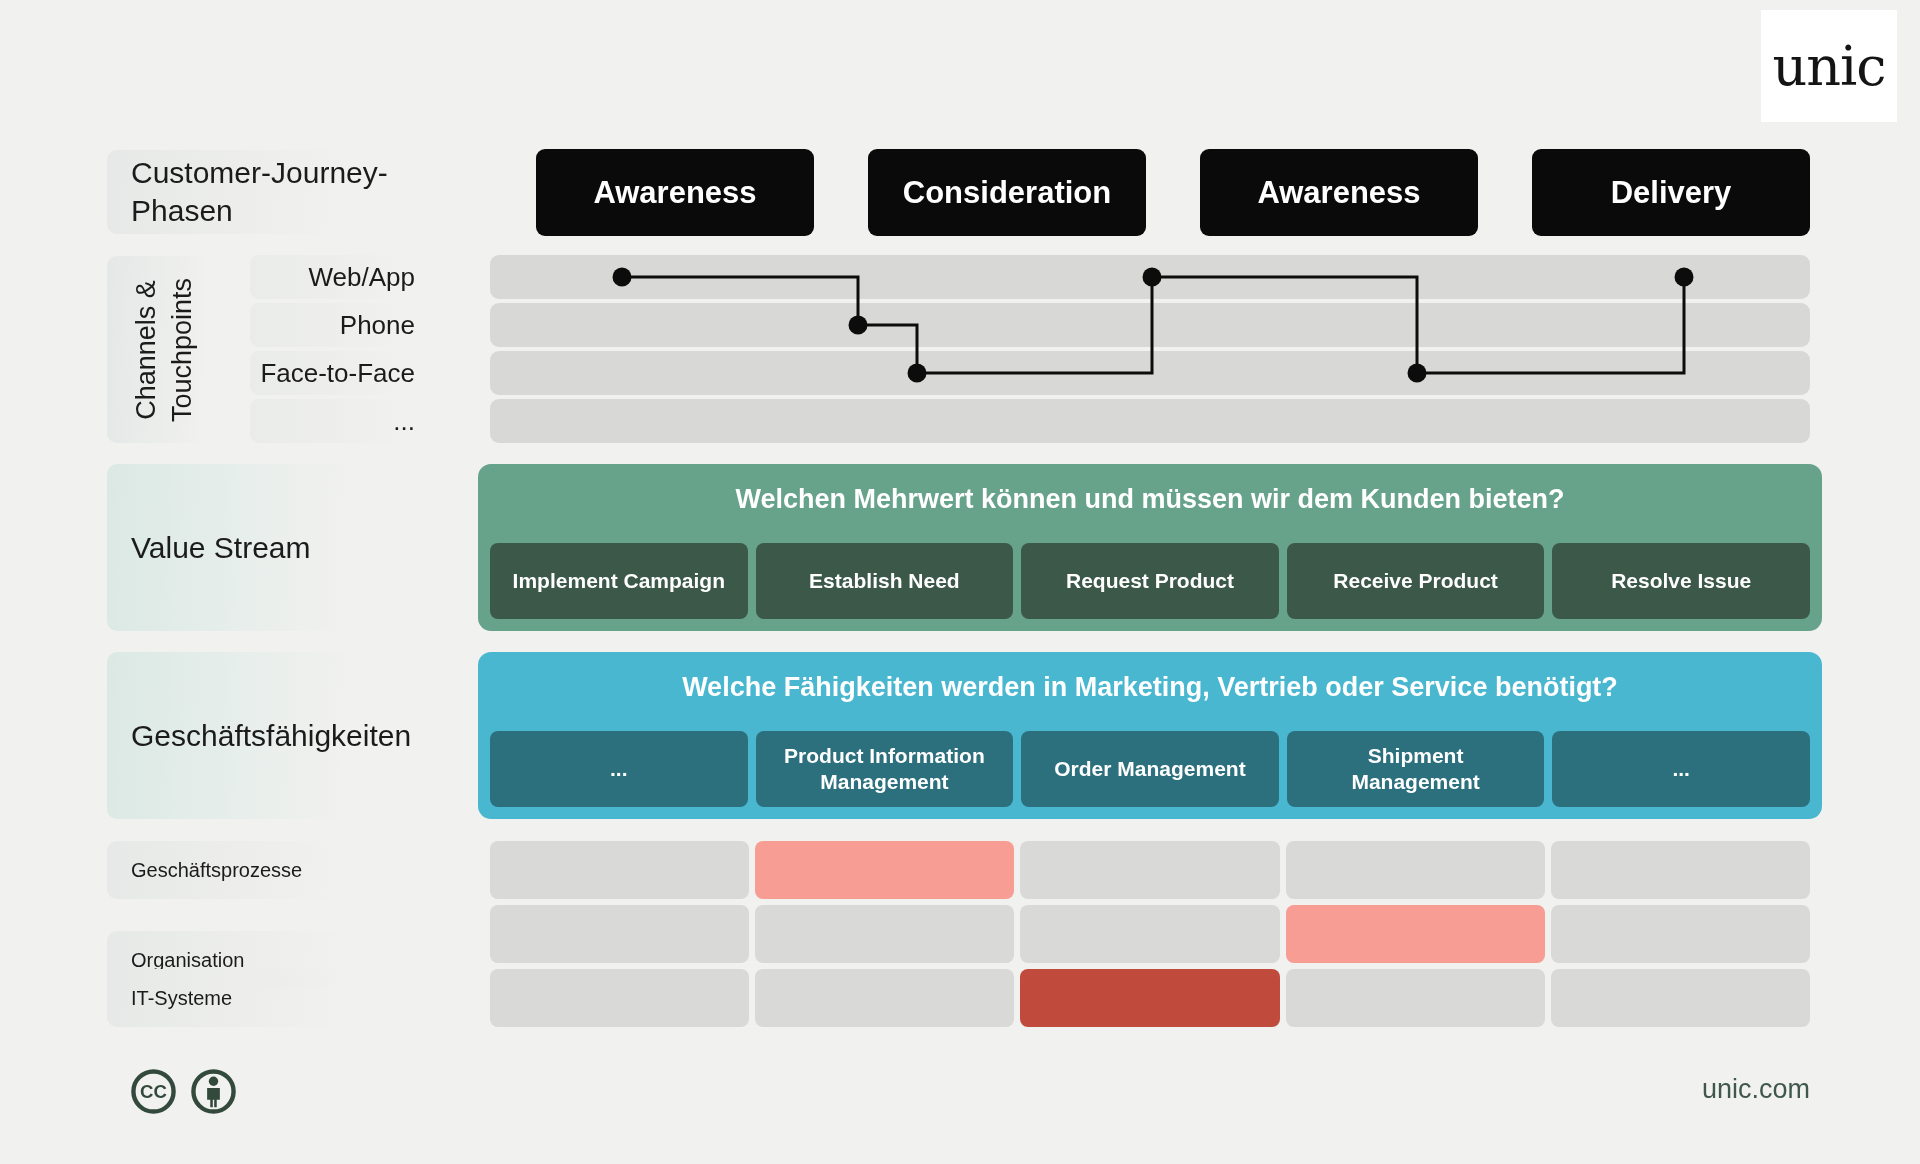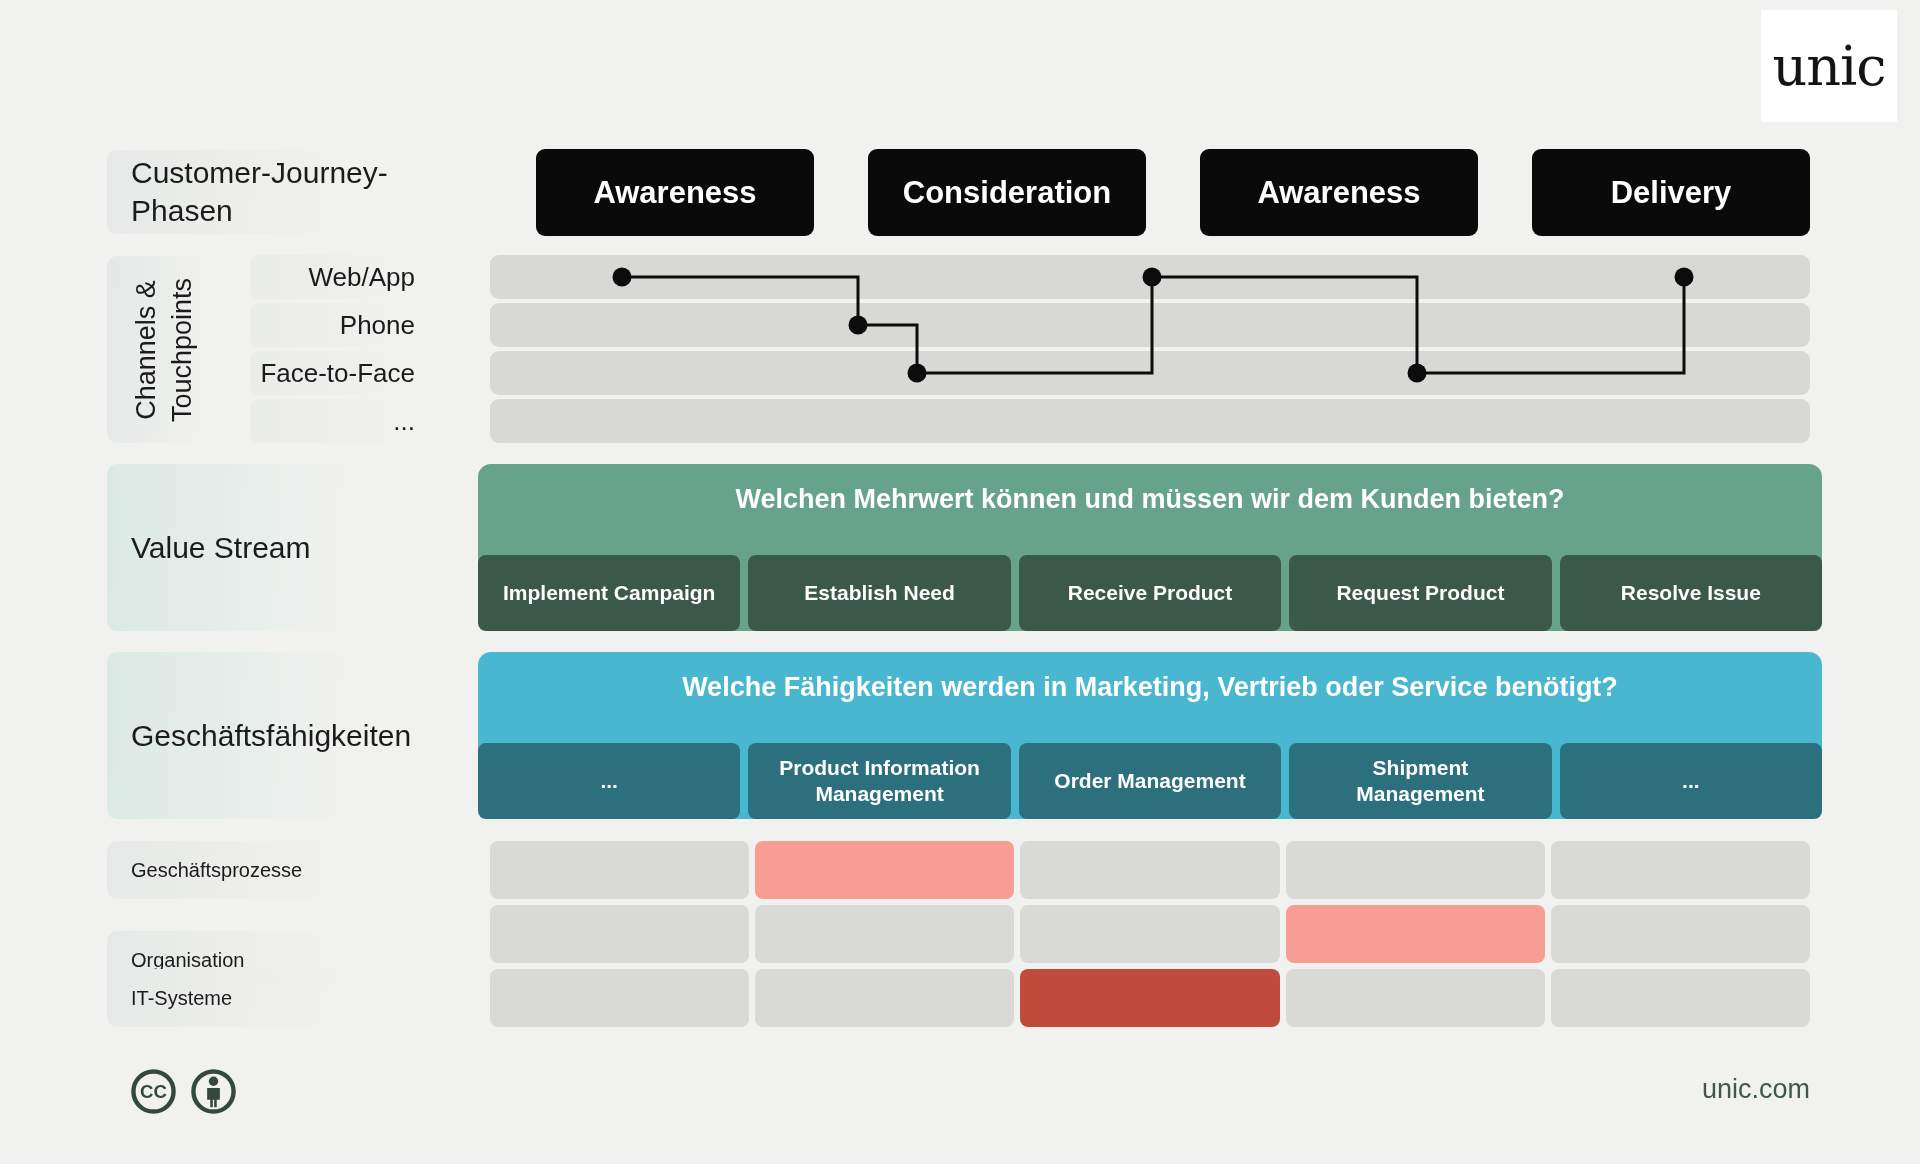--- a/index.html
+++ b/index.html
@@ -39,21 +39,21 @@
   .chan-label { left:250px; width:178px; height:44px; border-radius:9px;
     background:linear-gradient(90deg,#eaecea 0%,rgba(241,241,239,0) 88%);
     display:flex; align-items:center; justify-content:flex-end; padding-right:13px;
     font-size:26px; color:#1b1b1b; }
   .chan-bar { left:490px; width:1320px; height:44px; border-radius:9px; background:#d8d8d6; }
 
   .journey-svg { left:0; top:0; width:1920px; height:1164px; pointer-events:none; }
 
   
   .panel { left:478px; width:1344px; height:167px; border-radius:13px;
-    display:flex; flex-direction:column; }
+    display:flex; flex-direction:column; padding:12px; }
   .panel-title { flex:1; display:flex; align-items:center; justify-content:center;
     color:#ffffff; font-size:27px; font-weight:700; }
   .panel-btns { display:flex; gap:8px; height:76px;margin-top:20px; }
   .pbtn { flex:1; border-radius:8px; color:#ffffff; font-weight:700;
     display:flex; align-items:center; justify-content:center; text-align:center; line-height:1.25; }
   .vs-panel { top:464px; background:#67a28b; }
   .vs-panel .pbtn { background:#3b5848; font-size:21px; }
   .gf-panel { top:652px; background:#4ab7d1; }
   .gf-panel .pbtn { background:#2c707e; font-size:21px; padding:0 18px; }
 
@@ -114,22 +114,22 @@
 </svg>
 
 <div class="abs label-box mint vs-label">
   <span class="nowrap">Value Stream</span>
 </div>
 <div class="abs panel vs-panel">
   <div class="panel-title">Welchen Mehrwert können und müssen wir dem Kunden bieten?</div>
   <div class="panel-btns">
     <div class="pbtn">Implement Campaign</div>
     <div class="pbtn">Establish Need</div>
+    <div class="pbtn">Request Product</div>
     <div class="pbtn">Receive Product</div>
-    <div class="pbtn">Request Product</div>
     <div class="pbtn">Resolve Issue</div>
   </div>
 </div>
 
 <div class="abs label-box mint gf-label">
   <span class="nowrap">Geschäftsfähigkeiten</span>
 </div>
 <div class="abs panel gf-panel">
   <div class="panel-title">Welche Fähigkeiten werden in Marketing, Vertrieb oder Service benötigt?</div>
   <div class="panel-btns">

